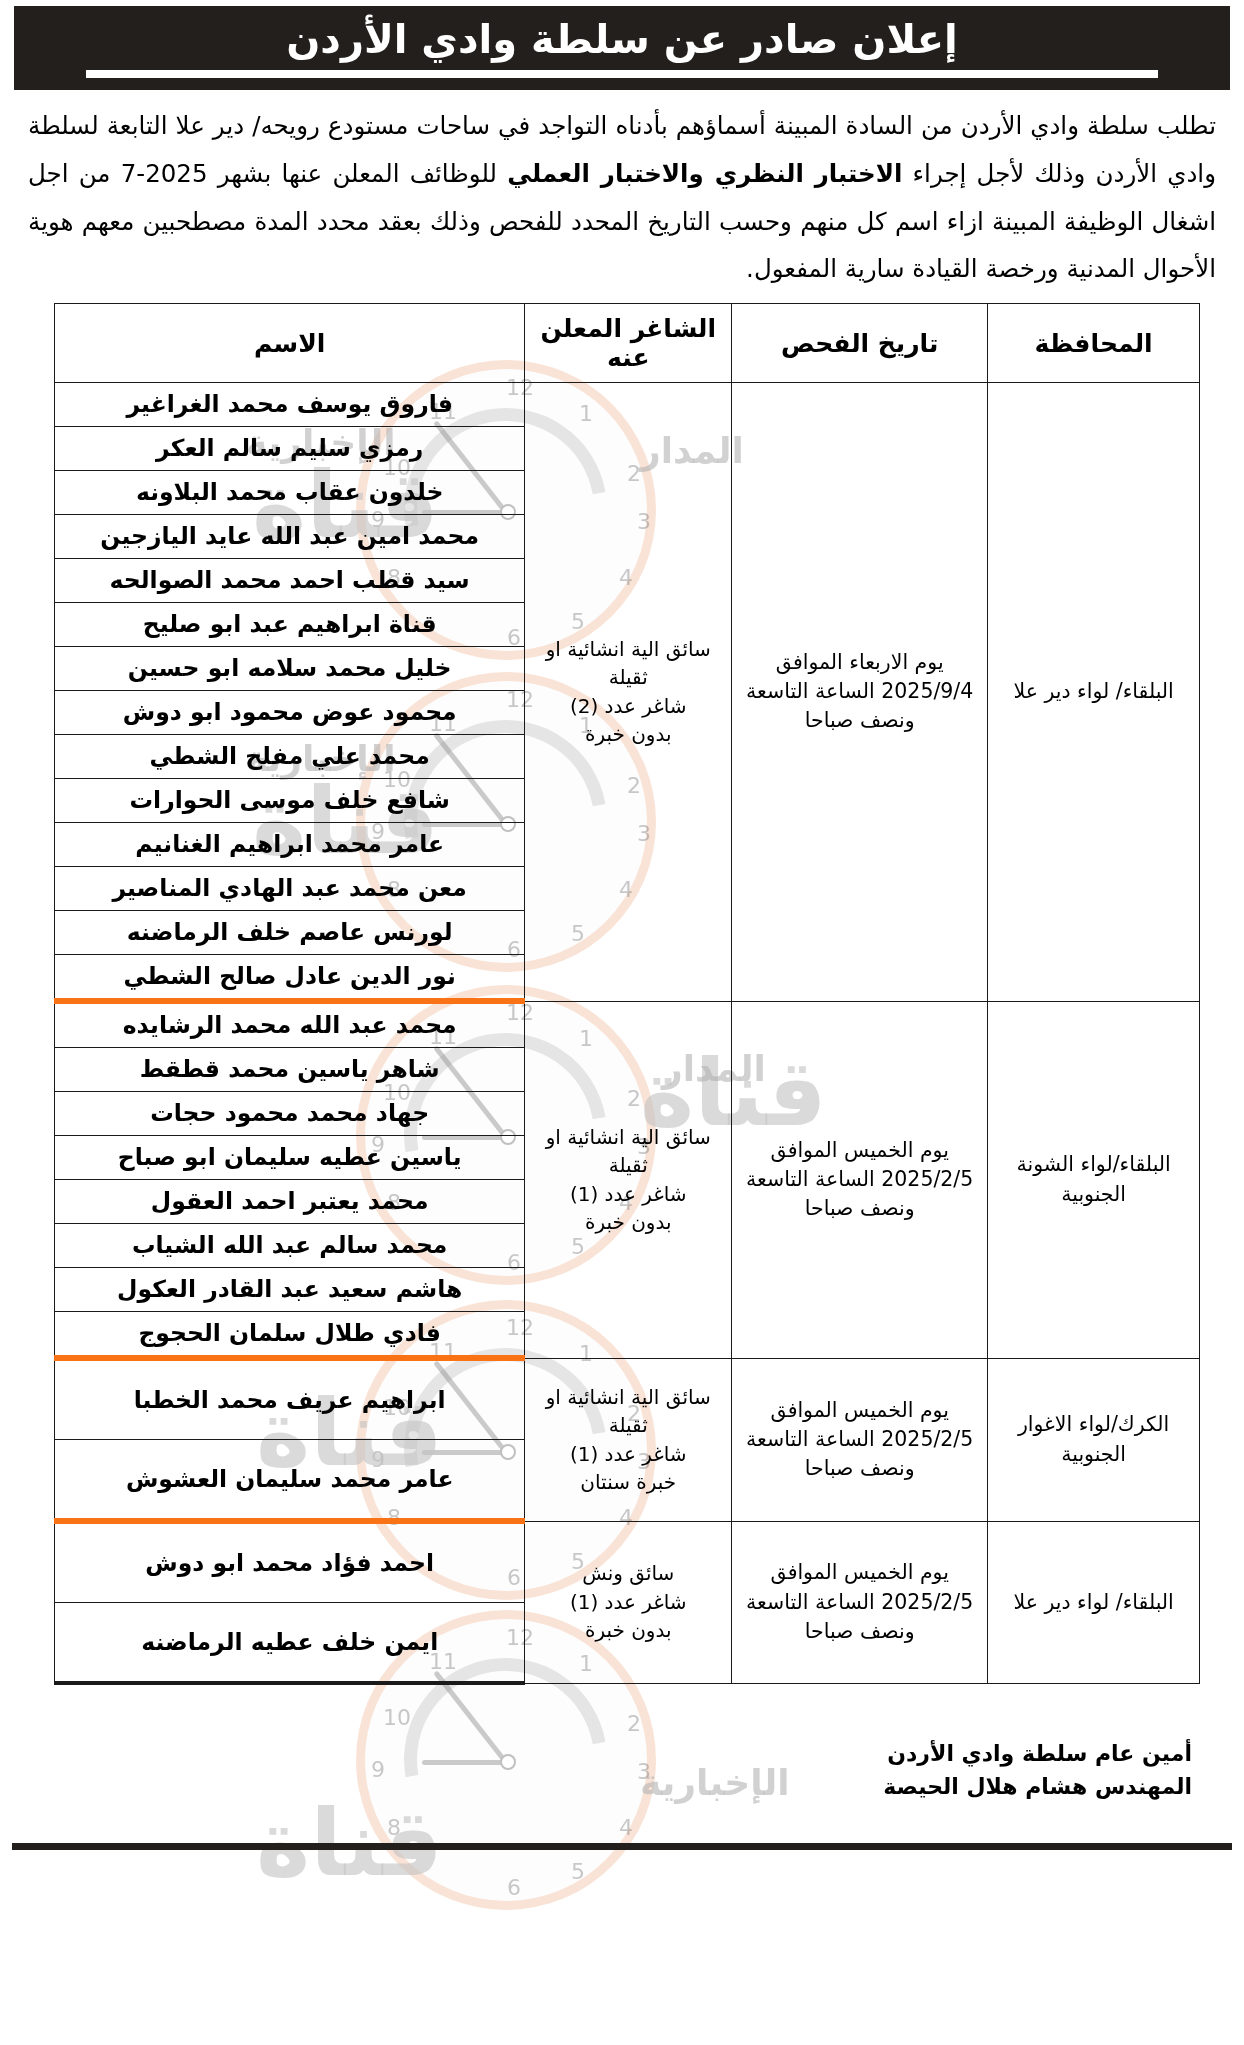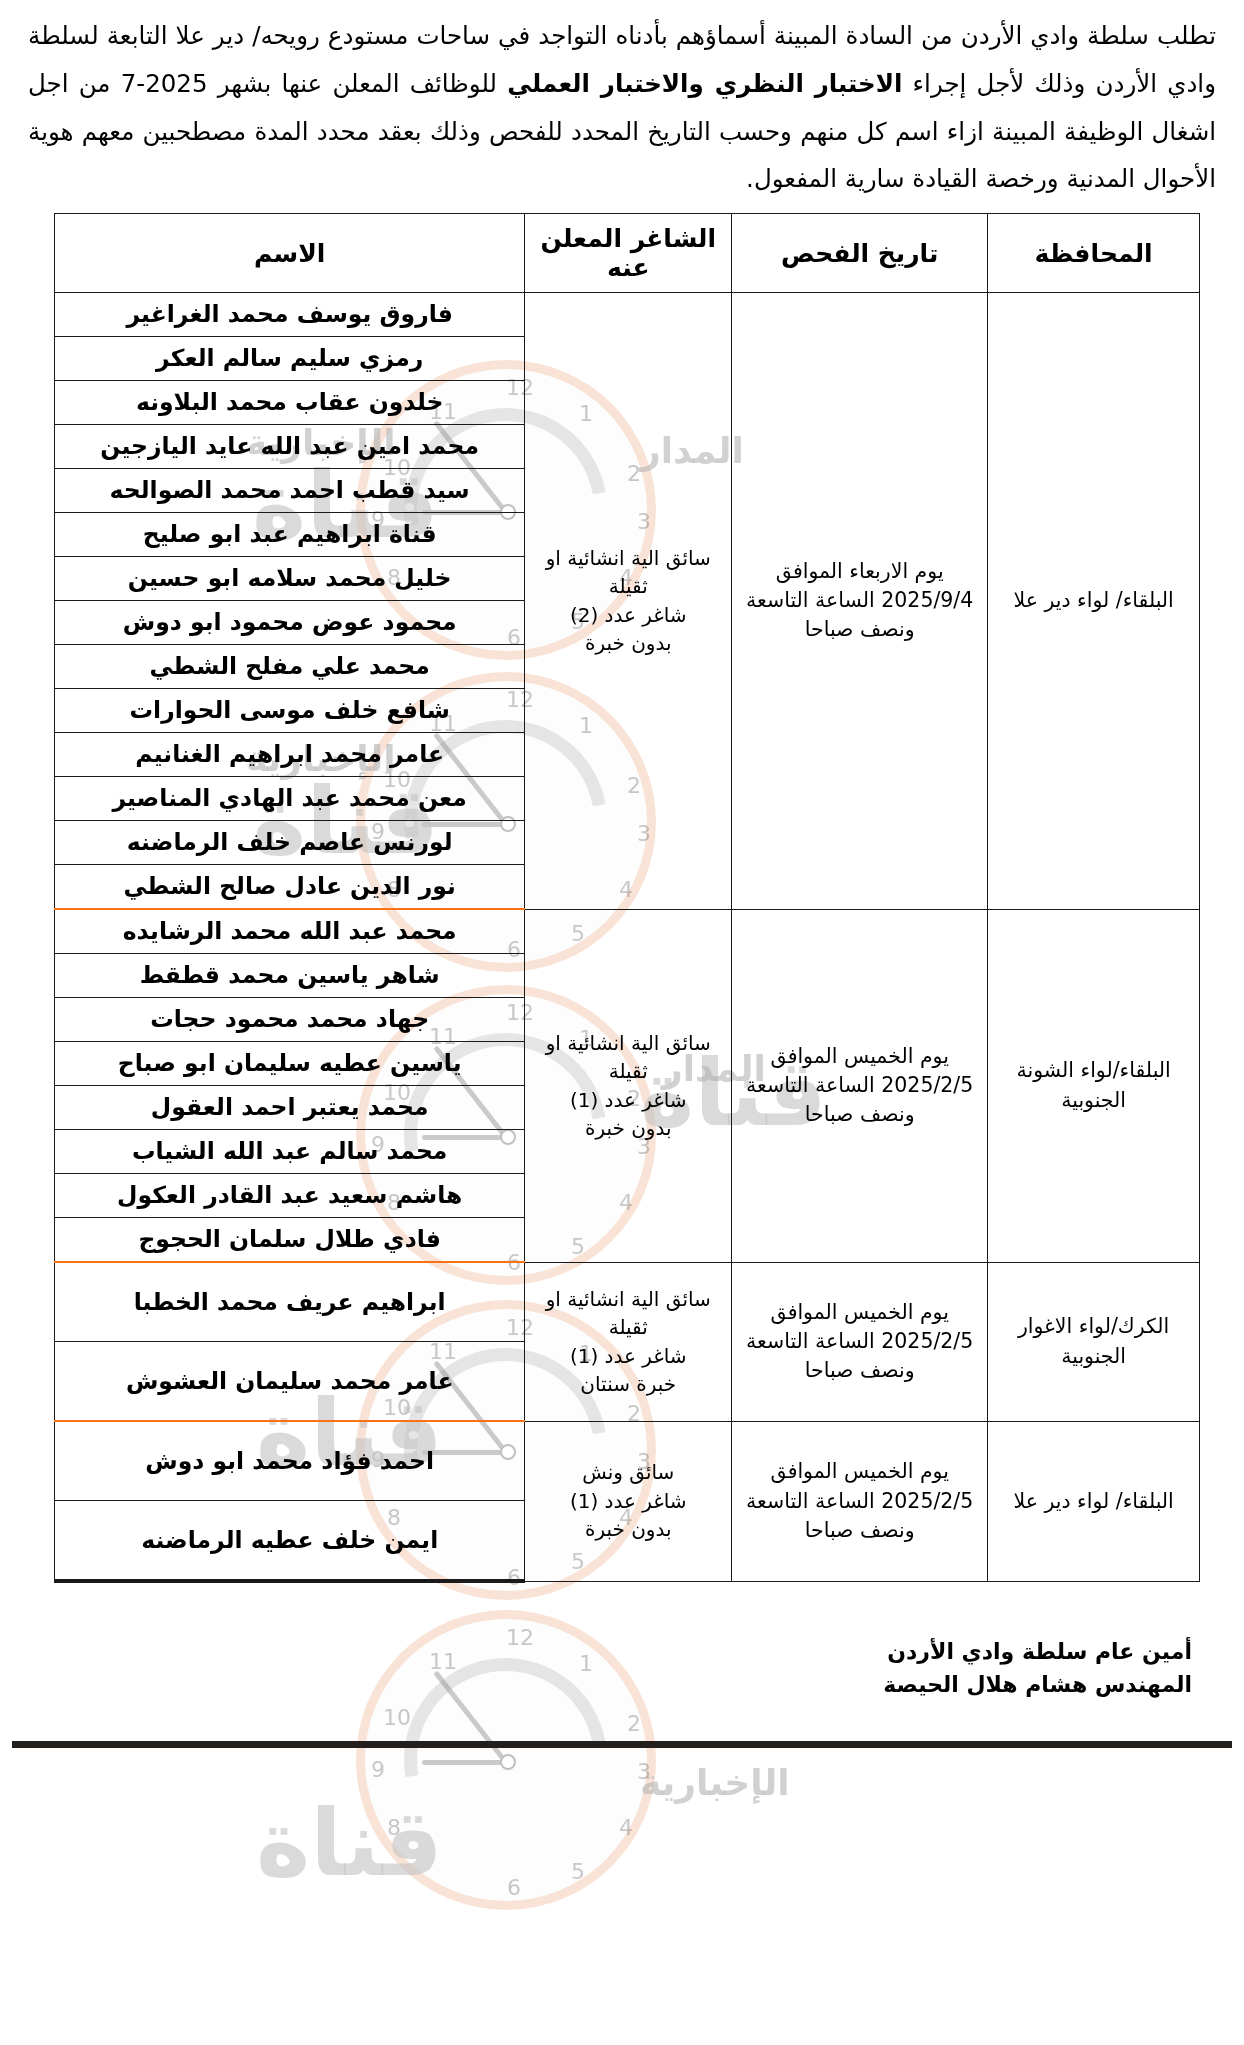--- a/index.html
+++ b/index.html
@@ -150,21 +150,21 @@
   td.vac-cell,
   td.date-cell,
   td.gov-cell{
     font-size:20px;
     font-weight:500;
     text-align:center;
     line-height:1.42;
   }
   td.date-cell{ font-size:20.5px; }
   td.gov-cell{ font-size:20.5px; }
-  tr.group-end > td{ border-bottom:2px solid #f97316; }
+  tr.group-end > td{ border-bottom:6px solid #f97316; }
   tr.group-end-thin > td{ border-bottom:4px solid #1a1a1a; }
 
   .note{
     margin:10px 60px 0 0;
     font-size:24px;
     font-weight:700;
     text-align:right;
   }
   .sign{
     margin:52px 0 0 0;
@@ -284,20 +284,24 @@
     <div class="wm-word wm-small" style="left:640px;top:430px;">المدار</div>
     <div class="wm-word wm-big" style="left:640px;top:1040px;">قناة</div>
     <div class="wm-word wm-small" style="left:662px;top:1048px;">المدار</div>
     <div class="wm-word wm-big" style="left:256px;top:1380px;">قناة</div>
     <div class="wm-word wm-big" style="left:256px;top:1790px;">قناة</div>
     <div class="wm-word wm-small" style="left:640px;top:1762px;">الإخبارية</div>
   </div>
 
   <div class="content">
 
+    <div class="banner">
+      <h1>إعلان صادر عن سلطة وادي الأردن</h1>
+      <div class="rule"></div>
+    </div>
 
     <p class="intro"><span class="plain">تطلب سلطة وادي الأردن من السادة المبينة أسماؤهم بأدناه التواجد في ساحات مستودع رويحه/ دير علا التابعة لسلطة وادي الأردن وذلك لأجل إجراء </span><span class="em">الاختبار النظري والاختبار العملي</span><span class="plain"> للوظائف المعلن عنها بشهر 2025-7 من اجل اشغال الوظيفة المبينة ازاء اسم كل منهم وحسب التاريخ المحدد للفحص وذلك بعقد محدد المدة مصطحبين معهم هوية الأحوال المدنية ورخصة القيادة سارية المفعول.</span></p>
 
     <table class="main">
       <colgroup>
         <col class="col-gov">
           <col class="col-date">
           <col class="col-vac">
           <col class="col-name">
       </colgroup>

